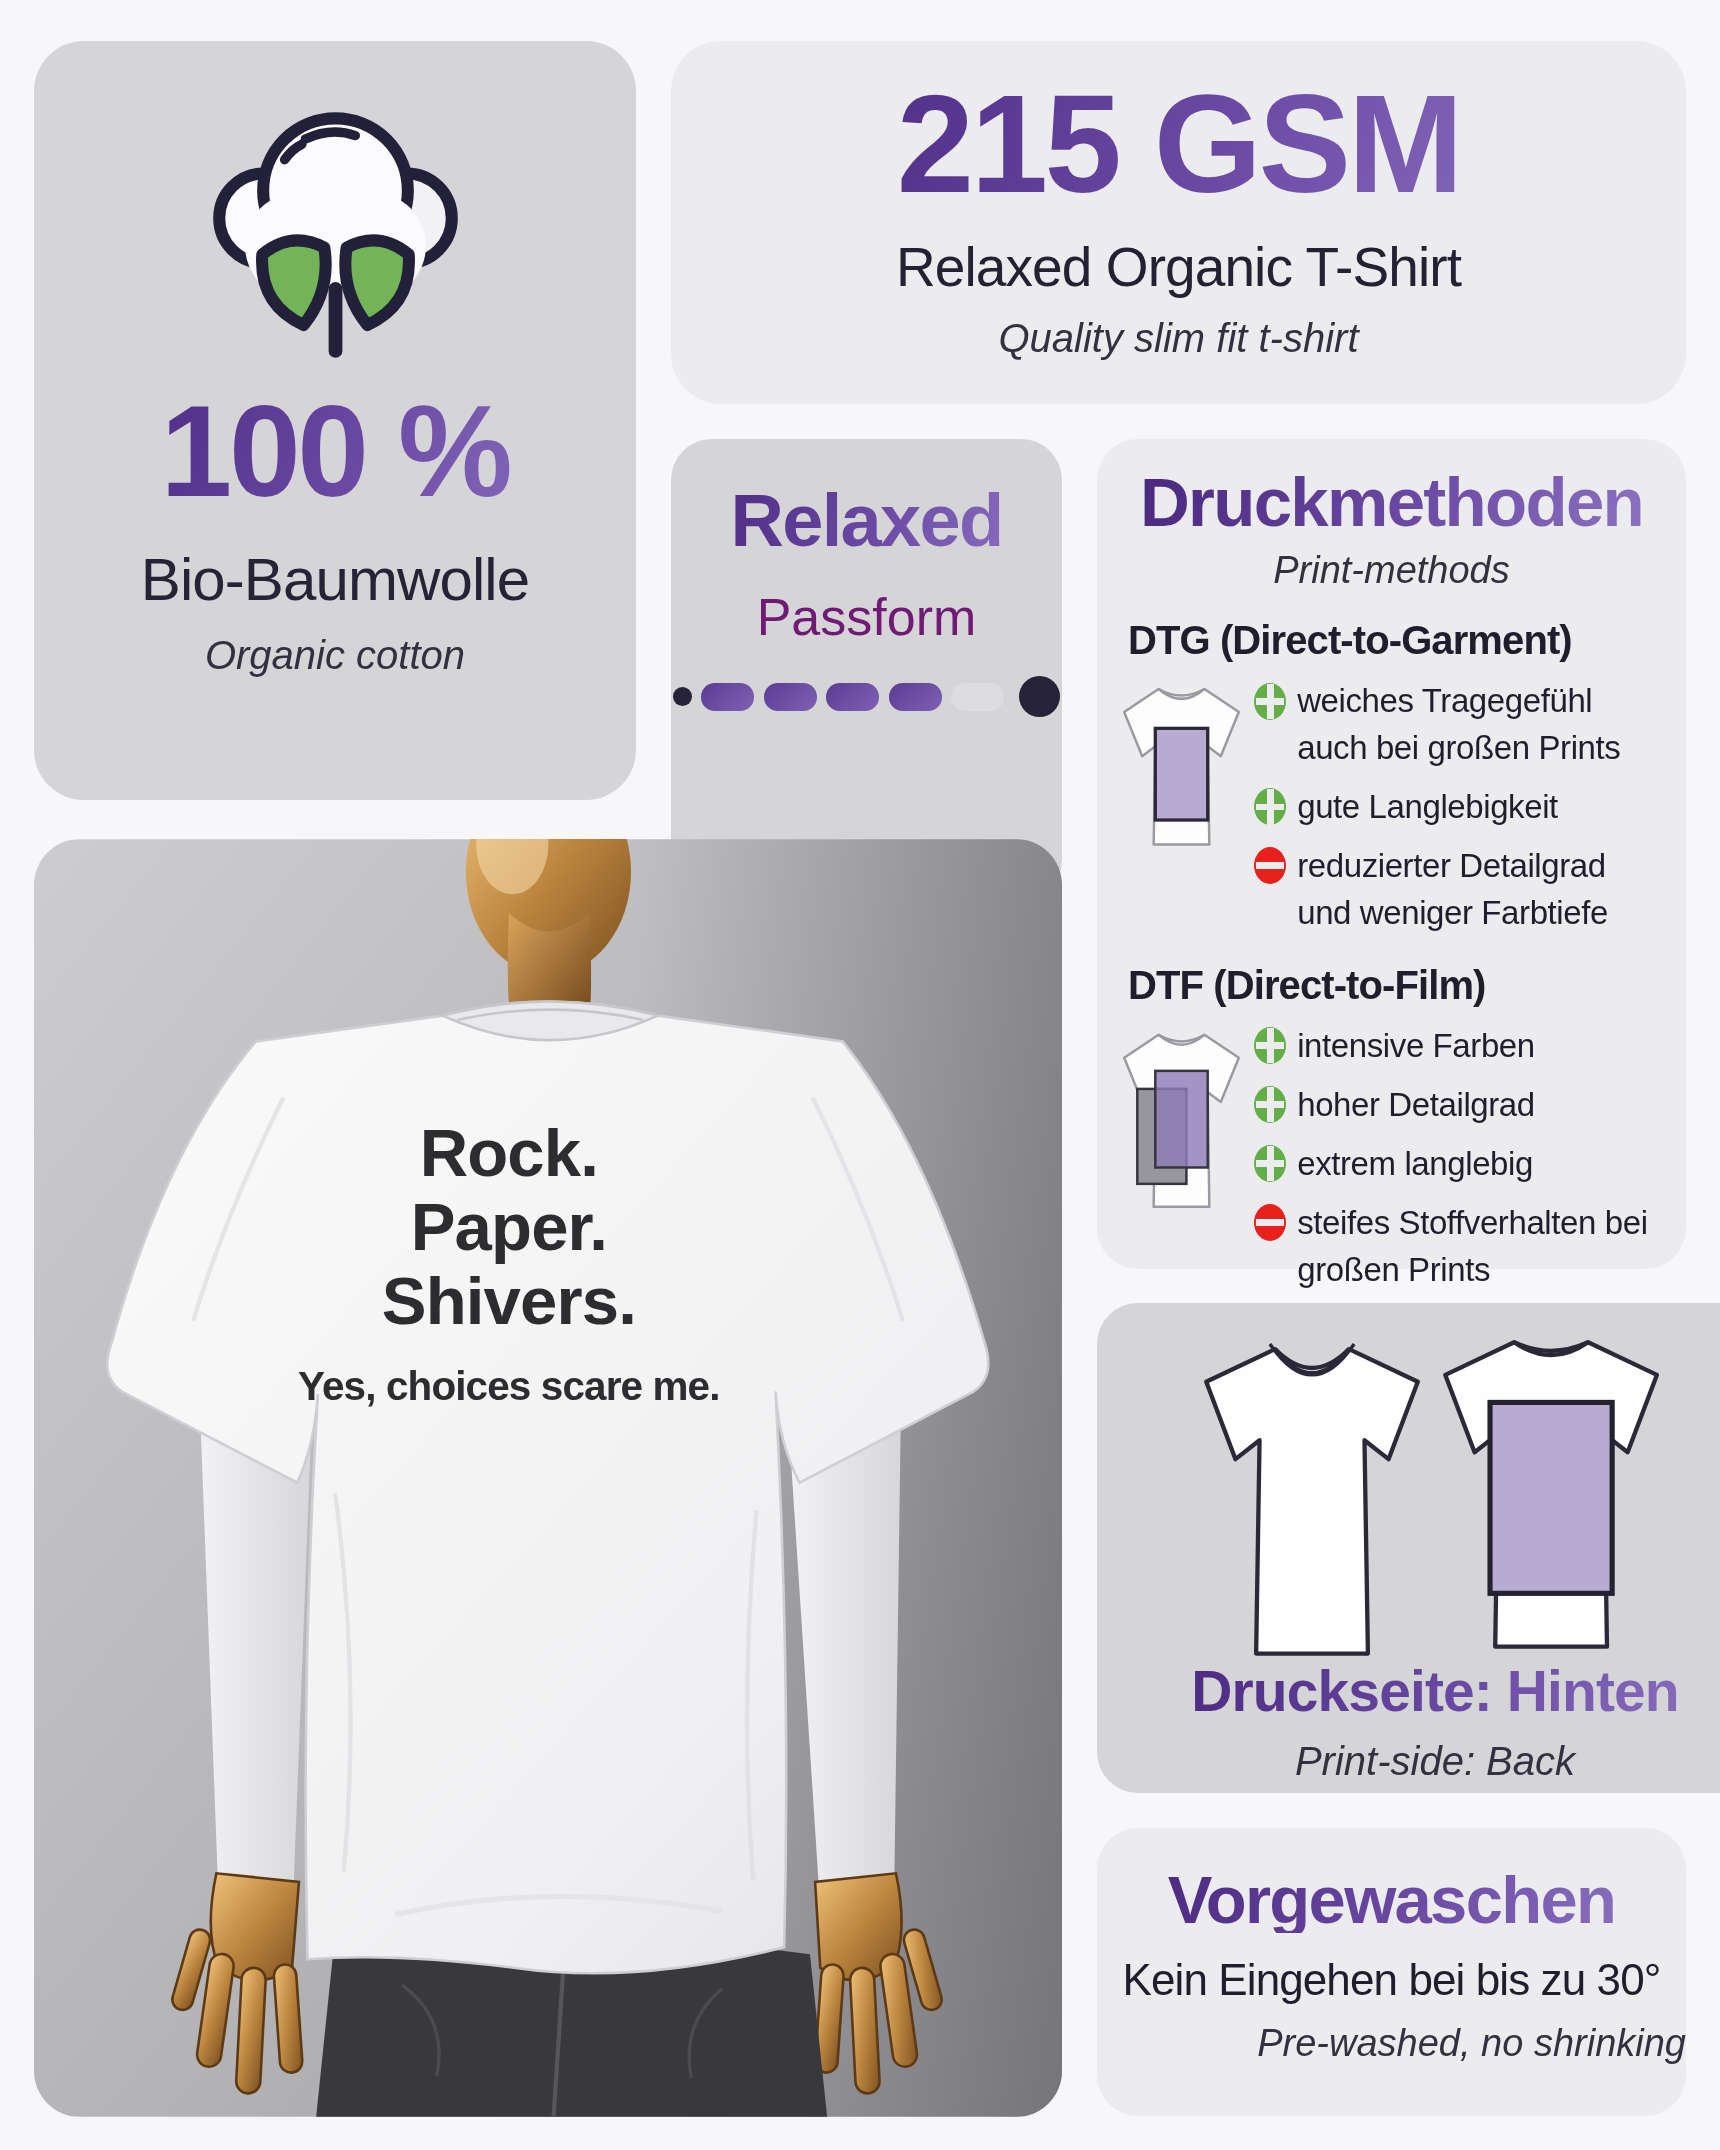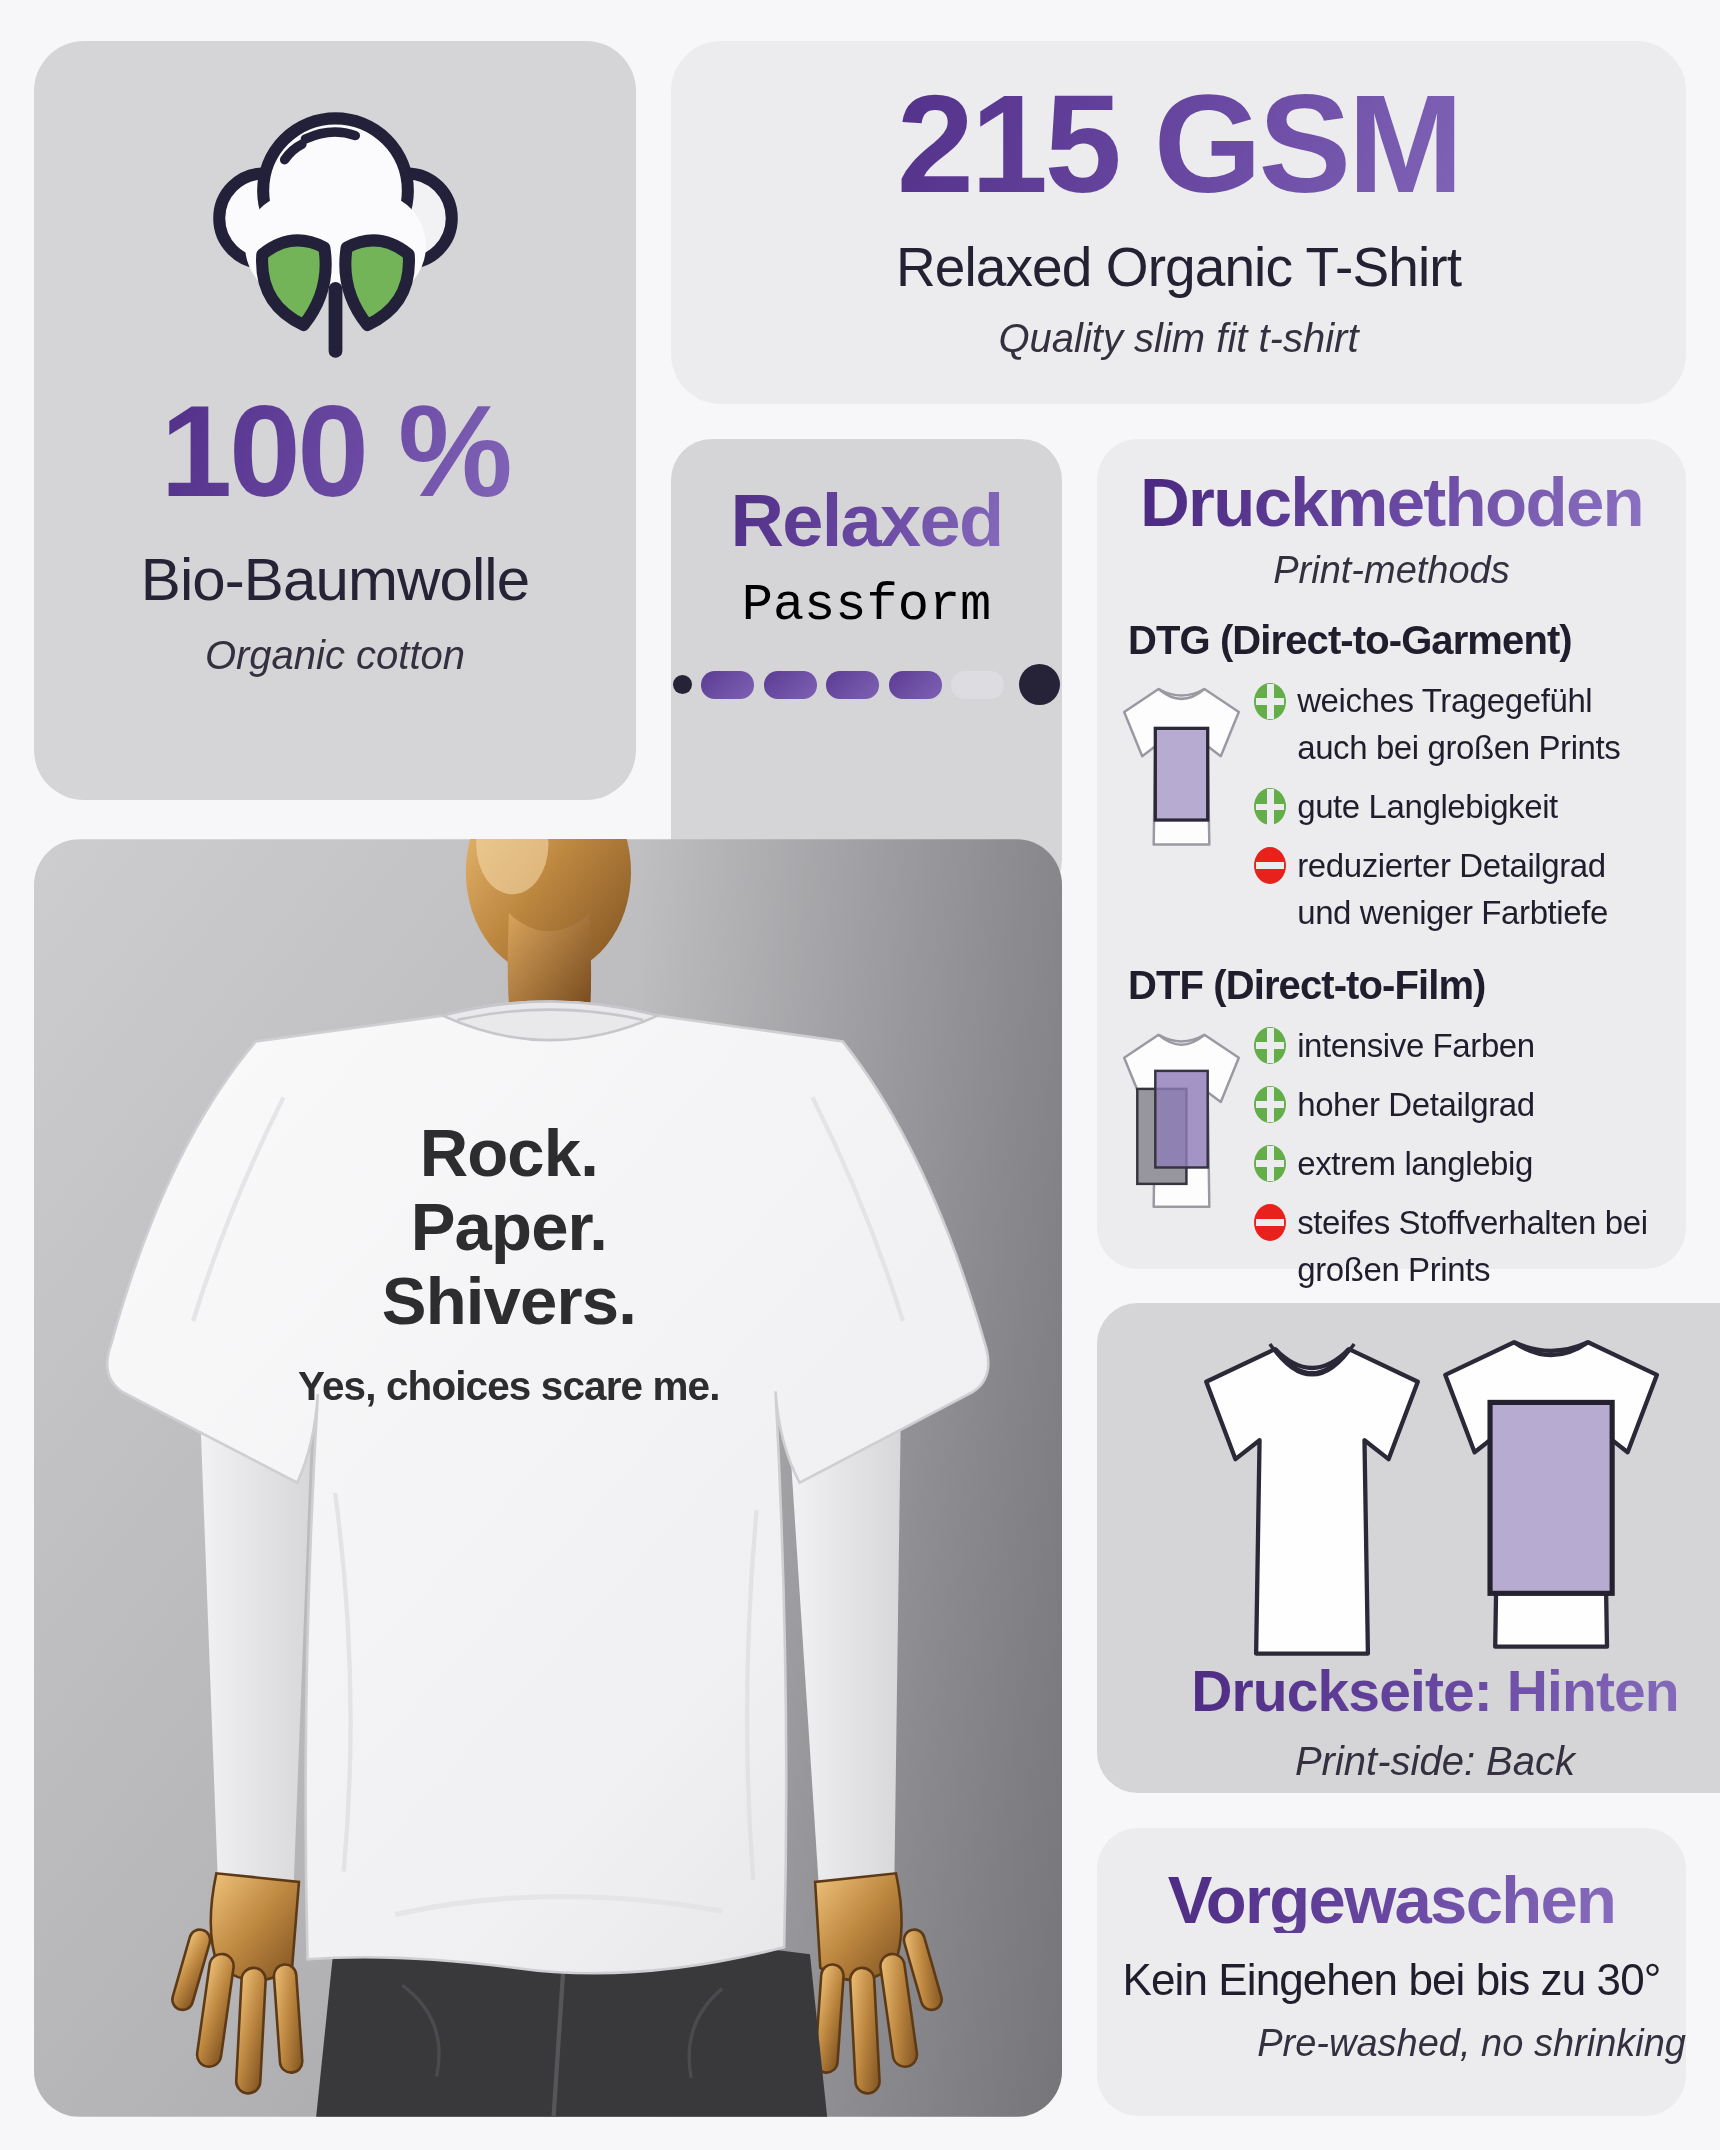--- a/index.html
+++ b/index.html
@@ -22,21 +22,21 @@
 
   
   #card-gsm{left:671px;top:41px;width:1015px;height:363px;border-radius:50px;}
   #gsm-value{font-size:139px;font-weight:bold;letter-spacing:-3.4px;padding-top:33px;line-height:1;}
   #gsm-title{font-size:55px;margin-top:22.4px;letter-spacing:-0.9px;color:#242133;}
   #gsm-sub{font-size:40px;margin-top:17px;}
 
   
   #card-fit{left:671px;top:439px;width:391px;height:462px;border-radius:41px;}
   #fit-name{font-size:74px;font-weight:bold;letter-spacing:-1.7px;padding-top:45px;line-height:1;}
-  #fit-label{font-size:52px;margin-top:18px;color:#000000;font-family:Liberation Mono, monospace;}
+  #fit-label{font-size:52px;margin-top:29px;color:#701a75;}
   .meter{display:flex;align-items:center;justify-content:center;gap:9.5px;margin-top:29px;}
   .dot-s{width:19px;height:19px;border-radius:50%;background:#262338;}
   .dot-l{width:41px;height:41px;border-radius:50%;background:#262338;margin-left:5.2px;}
   .bar{width:53px;height:28px;border-radius:13.8px;}
   .bar.f{background:linear-gradient(135deg,#5b3c93,#7e61b4);}
   .bar.e{background:#dddce0;}
   #fit-sub{font-size:36px;margin-top:26px;}
 
   
   #card-methods{left:1097px;top:439px;width:589px;height:830px;border-radius:41px;padding:0;box-sizing:border-box;}

